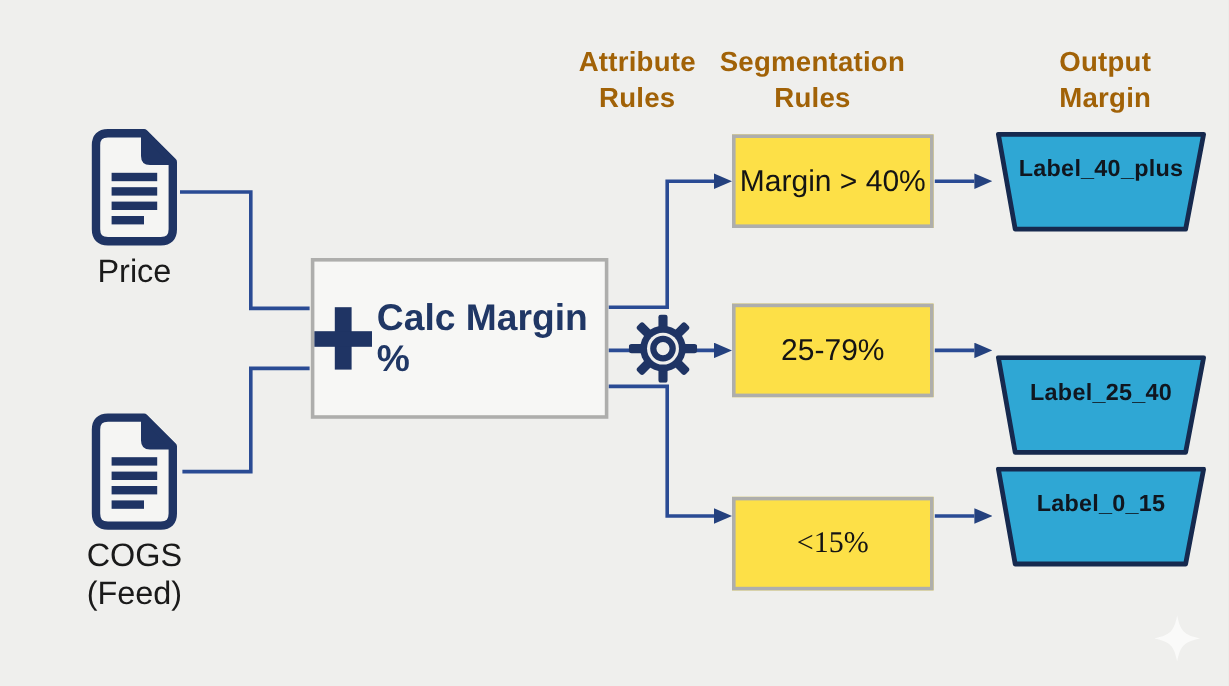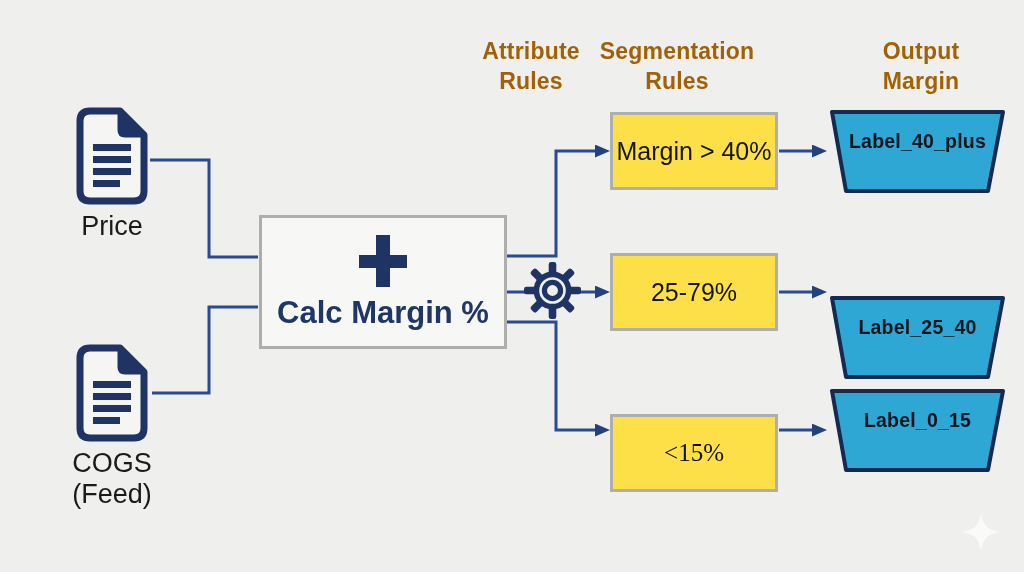--- a/index.html
+++ b/index.html
@@ -22,21 +22,21 @@
   .doc-group{position:absolute;width:140px;text-align:center;}
   .doc-group svg{display:block;margin:0 auto;}
   .doc-label{
     margin-top:5px;color:#1a1a1a;font-size:27px;line-height:31px;font-weight:400;
   }
 
   
   .proc-box{
     position:absolute;left:259px;top:215px;width:248px;height:134px;
     box-sizing:border-box;border:3px solid #aeaeac;background:#f7f7f5;
-    display:flex;flex-direction:column;align-items:center;justify-content:center;
+    display:flex;flex-direction:row;align-items:center;justify-content:center;
     gap:9px;
   }
   .plus{position:relative;width:48px;height:52px;}
   .plus::before{content:"";position:absolute;left:17px;top:0;width:14px;height:52px;background:#1f3464;}
   .plus::after{content:"";position:absolute;left:0;top:20px;width:48px;height:13px;background:#1f3464;}
   .proc-label{color:#203765;font-size:31px;font-weight:700;line-height:34px;}
 
   
   .rule-box{
     position:absolute;left:610px;width:168px;height:78px;

